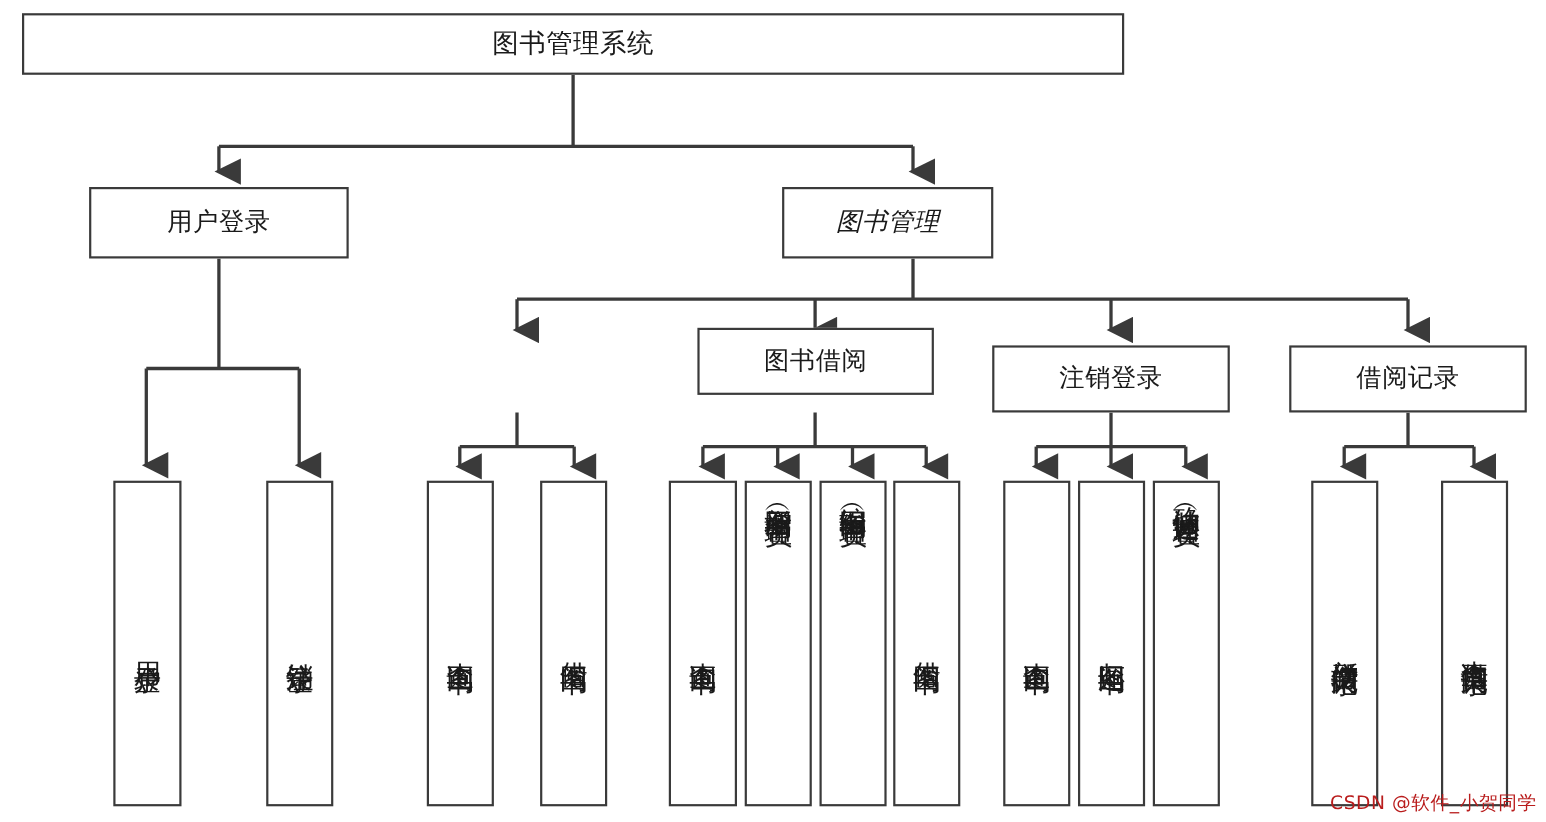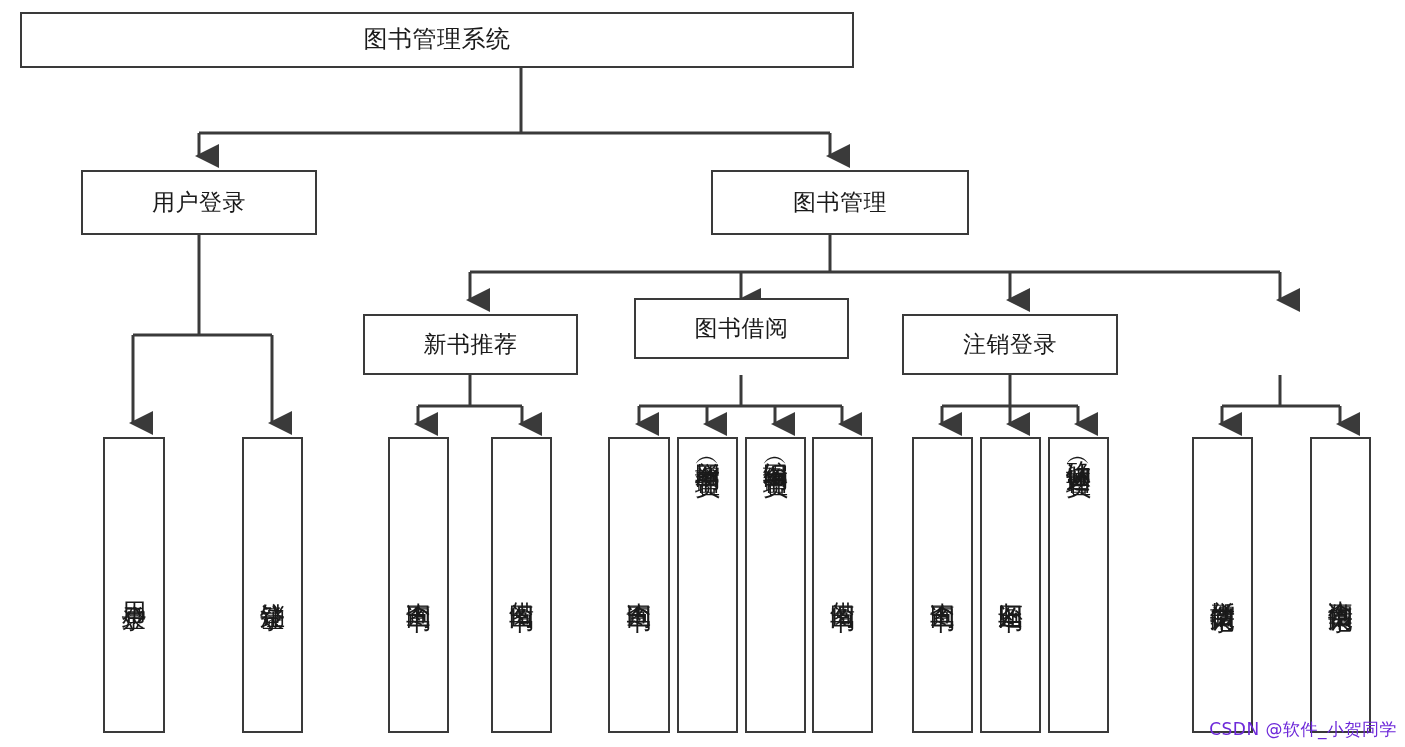--- a/index.html
+++ b/index.html
@@ -62,21 +62,21 @@
     margin-top: 0;
   }
   .node.vertical.center-text {
     align-items: center;
   }
   #watermark {
     position: absolute;
     right: 8px;
     bottom: 6px;
     font-size: 17px;
-    color: #6d28d9;
+    color: #b91c1c;
     letter-spacing: 0.5px;
     white-space: nowrap;
     pointer-events: none;
   }
 </style>
 </head>
 <body>
 
 <div id="diagram-root">
 
@@ -123,40 +123,40 @@
       <path d="M 1010 406 L 1010 424" marker-end="url(#arrow)"></path>
       <path d="M 1078 406 L 1078 424" marker-end="url(#arrow)"></path>
 
       <path d="M 1280 375 L 1280 406"></path>
       <path d="M 1222 406 L 1340 406"></path>
       <path d="M 1222 406 L 1222 424" marker-end="url(#arrow)"></path>
       <path d="M 1340 406 L 1340 424" marker-end="url(#arrow)"></path>
     </g>
   </svg>
 
-  <div class="node root horizontal" style="left:20px; top:12px; width:834px; height:56px;">
+  <div class="node root horizontal" style="left:20px; top:12px; width:1002px; height:56px;">
     <span class="node-label">图书管理系统</span>
   </div>
 
   <div class="node horizontal" style="left:81px; top:170px; width:236px; height:65px;">
     <span class="node-label">用户登录</span>
   </div>
-  <div class="node horizontal" style="left:711px; top:170px; width:258px; height:65px;">
+  <div class="node horizontal" style="left:711px; top:170px; width:192px; height:65px;font-style:italic;">
     <span class="node-label">图书管理</span>
   </div>
 
-  <div class="node horizontal" style="left:363px; top:314px; width:215px; height:61px;">
-    <span class="node-label">新书推荐</span>
-  </div>
   <div class="node horizontal" style="left:634px; top:298px; width:215px; height:61px;">
     <span class="node-label">图书借阅</span>
   </div>
   <div class="node horizontal" style="left:902px; top:314px; width:216px; height:61px;">
     <span class="node-label">注销登录</span>
   </div>
+  <div class="node horizontal" style="left:1172px; top:314px; width:216px; height:61px;">
+    <span class="node-label">借阅记录</span>
+  </div>
 
   <div class="node vertical center-text" style="left:103px; top:437px; width:62px; height:296px;">
     <span class="node-label">用户登录</span>
   </div>
   <div class="node vertical center-text" style="left:242px; top:437px; width:61px; height:296px;">
     <span class="node-label">注销登录</span>
   </div>
 
   <div class="node vertical center-text" style="left:388px; top:437px; width:61px; height:296px;">
     <span class="node-label">查询图书</span>

